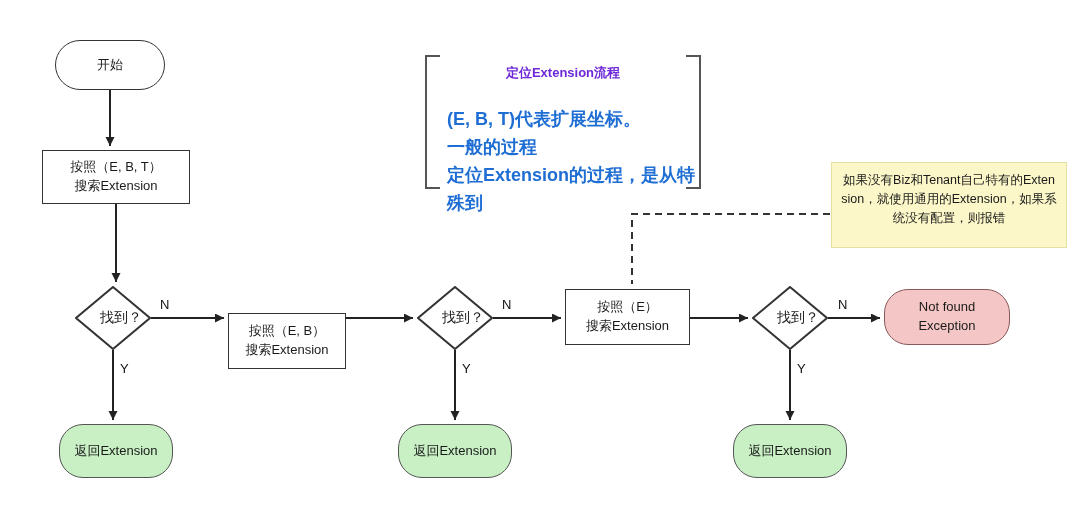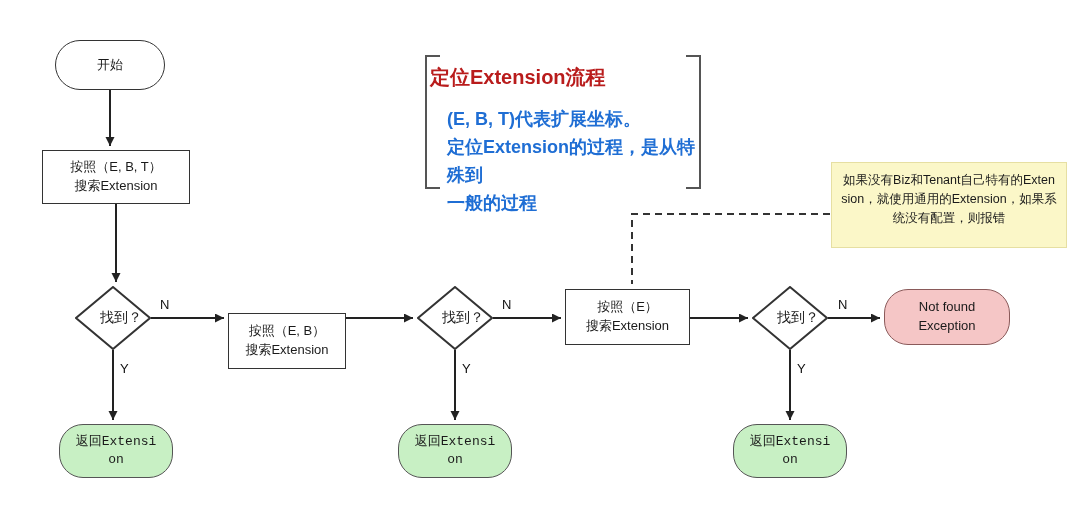--- a/index.html
+++ b/index.html
@@ -11,29 +11,29 @@
   }
   html,body{margin:0;padding:0;background:#ffffff;}
   body{font-family:"Liberation Sans","DejaVu Sans",sans-serif;color:#1a1a1a;}
   .canvas{position:relative;width:1080px;height:507px;background:#ffffff;overflow:hidden;}
   .overlay{position:absolute;left:0;top:0;width:1080px;height:507px;z-index:1;}
   .node{position:absolute;z-index:2;display:flex;flex-direction:column;align-items:center;justify-content:center;
         text-align:center;font-size:13px;line-height:1.45;box-sizing:border-box;background:#fff;}
   .rect{border:1.6px solid #333;}
   .pill{border:1.6px solid #333;border-radius:25px;}
   .green{background:var(--green_fill);border:1.4px solid #555;border-radius:24px;
-         word-break:break-all;padding:20px 12px;line-height:1.35;font-family:Liberation Mono, monospace;}
+         word-break:break-all;padding:20px 12px;line-height:1.35;}
   .pink{background:var(--pink_fill);border:1.4px solid #8a5a5a;border-radius:24px;}
   .diamond{position:absolute;z-index:2;}
   .diamond svg{display:block;}
   .diamond .dlabel{position:absolute;left:8px;top:0;width:100%;height:100%;display:flex;
                    align-items:center;justify-content:center;font-size:14px;}
   .edge-label{position:absolute;z-index:3;font-size:13px;color:#111;}
-  .title-heading{position:absolute;left:430px;top:64px;width:266px;
-                 font-size:20px;font-weight:bold;color:#b91c1c;z-index:2;}
+  .title-heading{position:absolute;left:430px;top:64px;width:266px;text-align:center;
+                 font-size:13px;font-weight:bold;color:#6d28d9;z-index:2;}
   .title-desc{position:absolute;left:447px;top:106px;width:252px;font-size:18px;font-weight:bold;
               color:var(--accent_blue);line-height:1.55;z-index:2;}
   .note{position:absolute;left:831px;top:162px;width:236px;min-height:86px;z-index:2;
         background:var(--yellow_fill);border:1px solid #e6dfa2;padding:8px 9px;box-sizing:border-box;
         font-size:12.5px;line-height:1.5;text-align:center;word-break:break-all;}
   
   .n-start{left:55px;top:40px;width:110px;height:50px;}
   .n-step1{left:42px;top:150px;width:148px;height:54px;}
   .n-step2{left:228px;top:289px;width:118px;height:56px;margin-top:24px;}
   .n-step3{left:565px;top:289px;width:125px;height:56px;}
@@ -83,22 +83,22 @@
 
     <polyline points="830,214 632,214 632,284" fill="none" stroke="#333" stroke-width="2" stroke-dasharray="7 5"></polyline>
 
     <polyline points="440,56 426,56 426,188 440,188" fill="none" stroke="#555" stroke-width="2"></polyline>
     <polyline points="686,56 700,56 700,188 686,188" fill="none" stroke="#555" stroke-width="2"></polyline>
   </svg>
 
   <div class="title-heading">定位Extension流程</div>
   <div class="title-desc">
     <div>(E, B, T)代表扩展坐标。</div>
+    <div>一般的过程</div>
     <div>定位Extension的过程，是从特殊到</div>
-    <div>一般的过程</div>
   </div>
 
   <div class="note">如果没有Biz和Tenant自己特有的Extension，就使用通用的Extension，如果系统没有配置，则报错</div>
 
   <div class="node pill n-start">开始</div>
 
   <div class="node rect n-step1">
     <div>按照（E, B, T）</div>
     <div>搜索Extension</div>
   </div>

